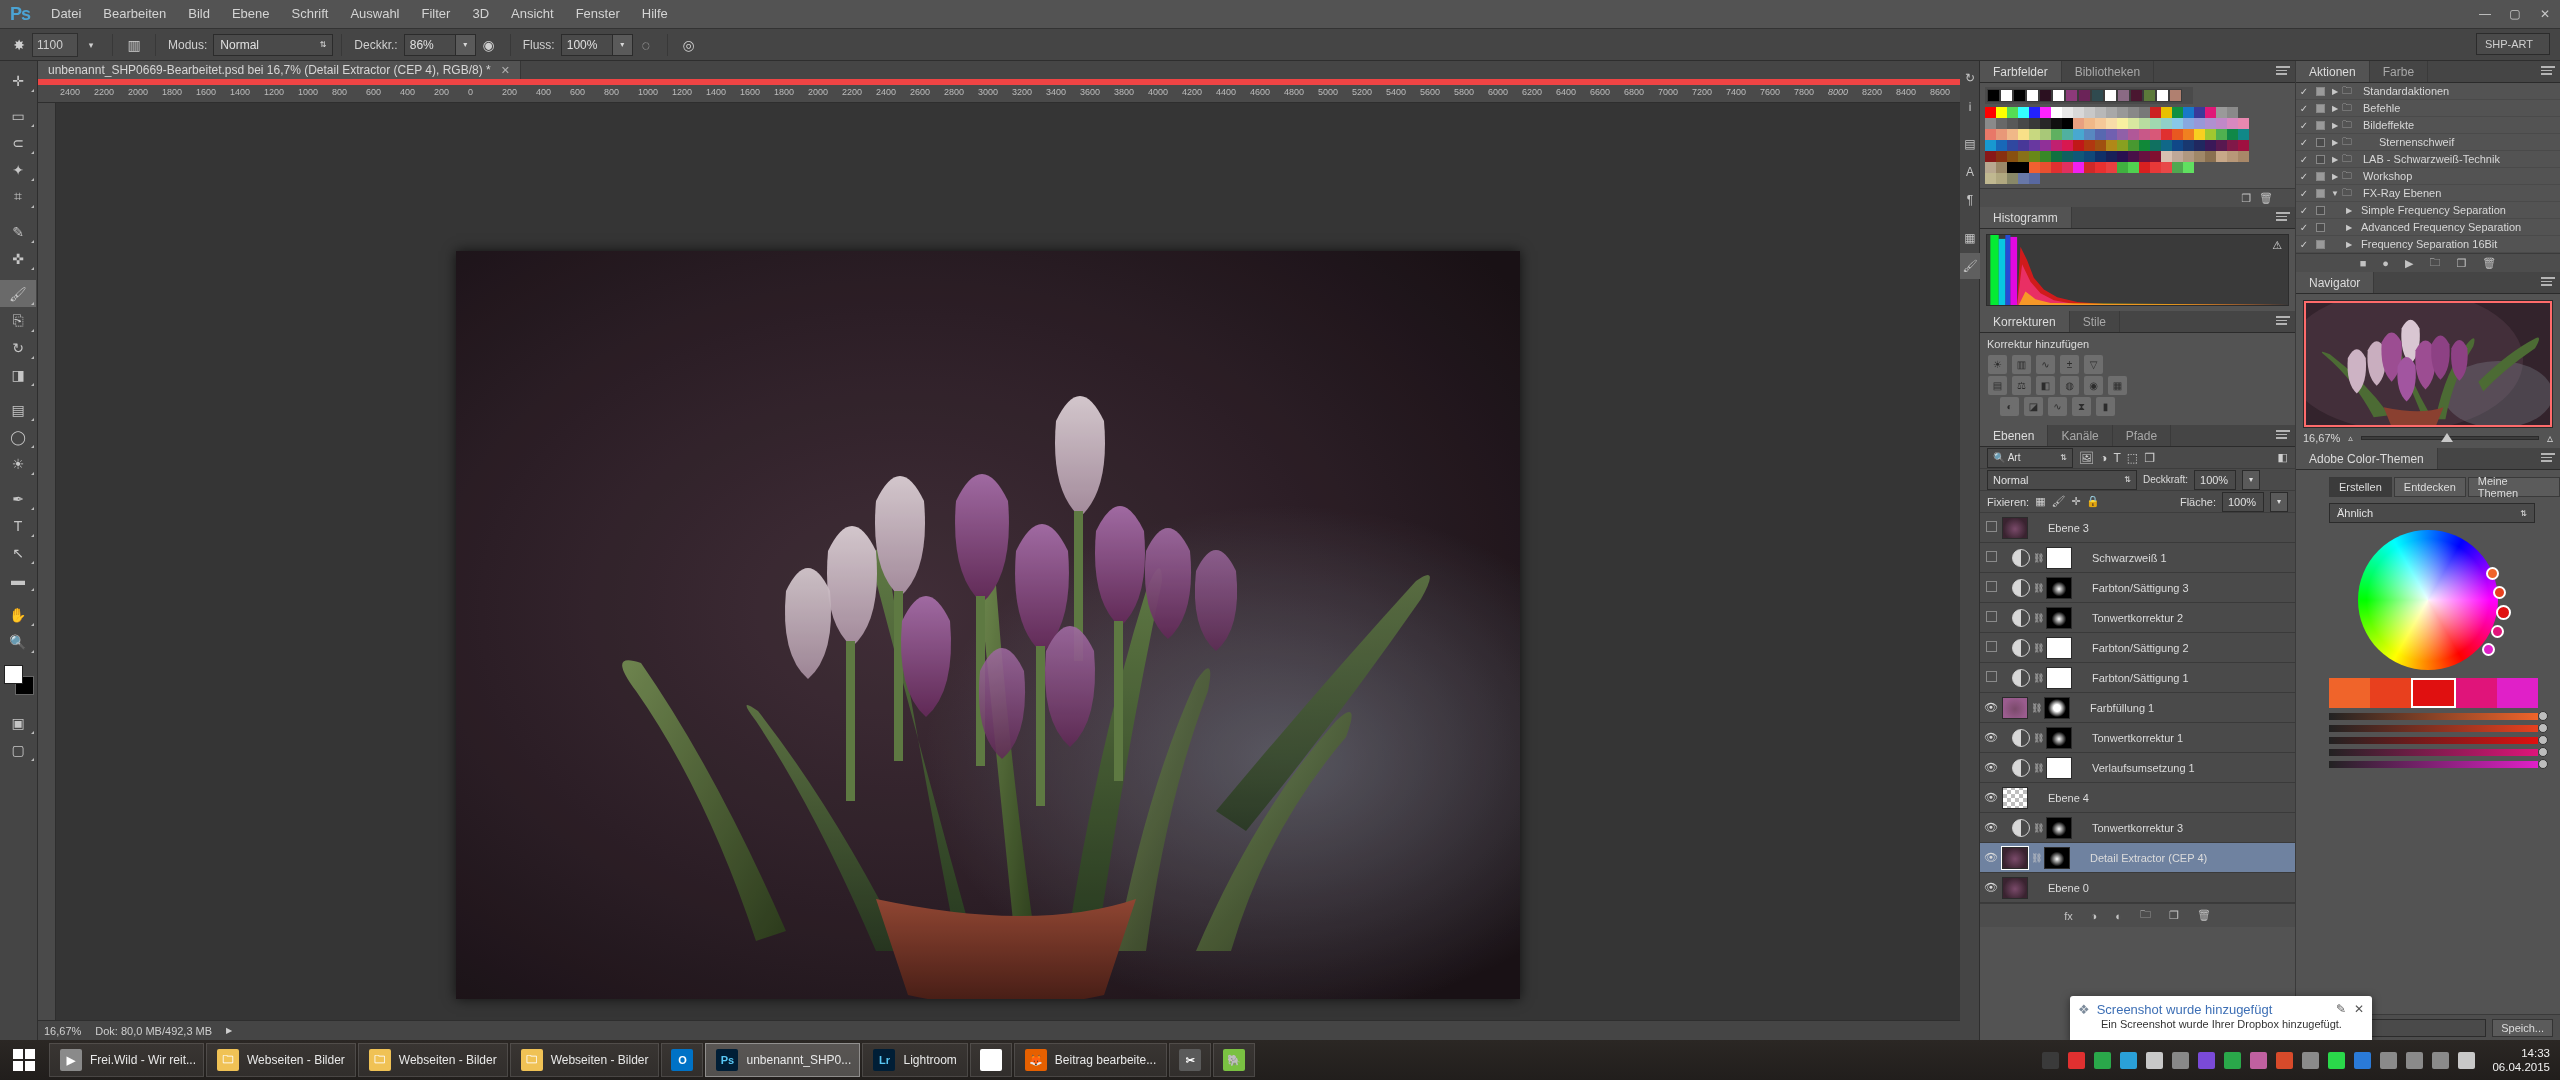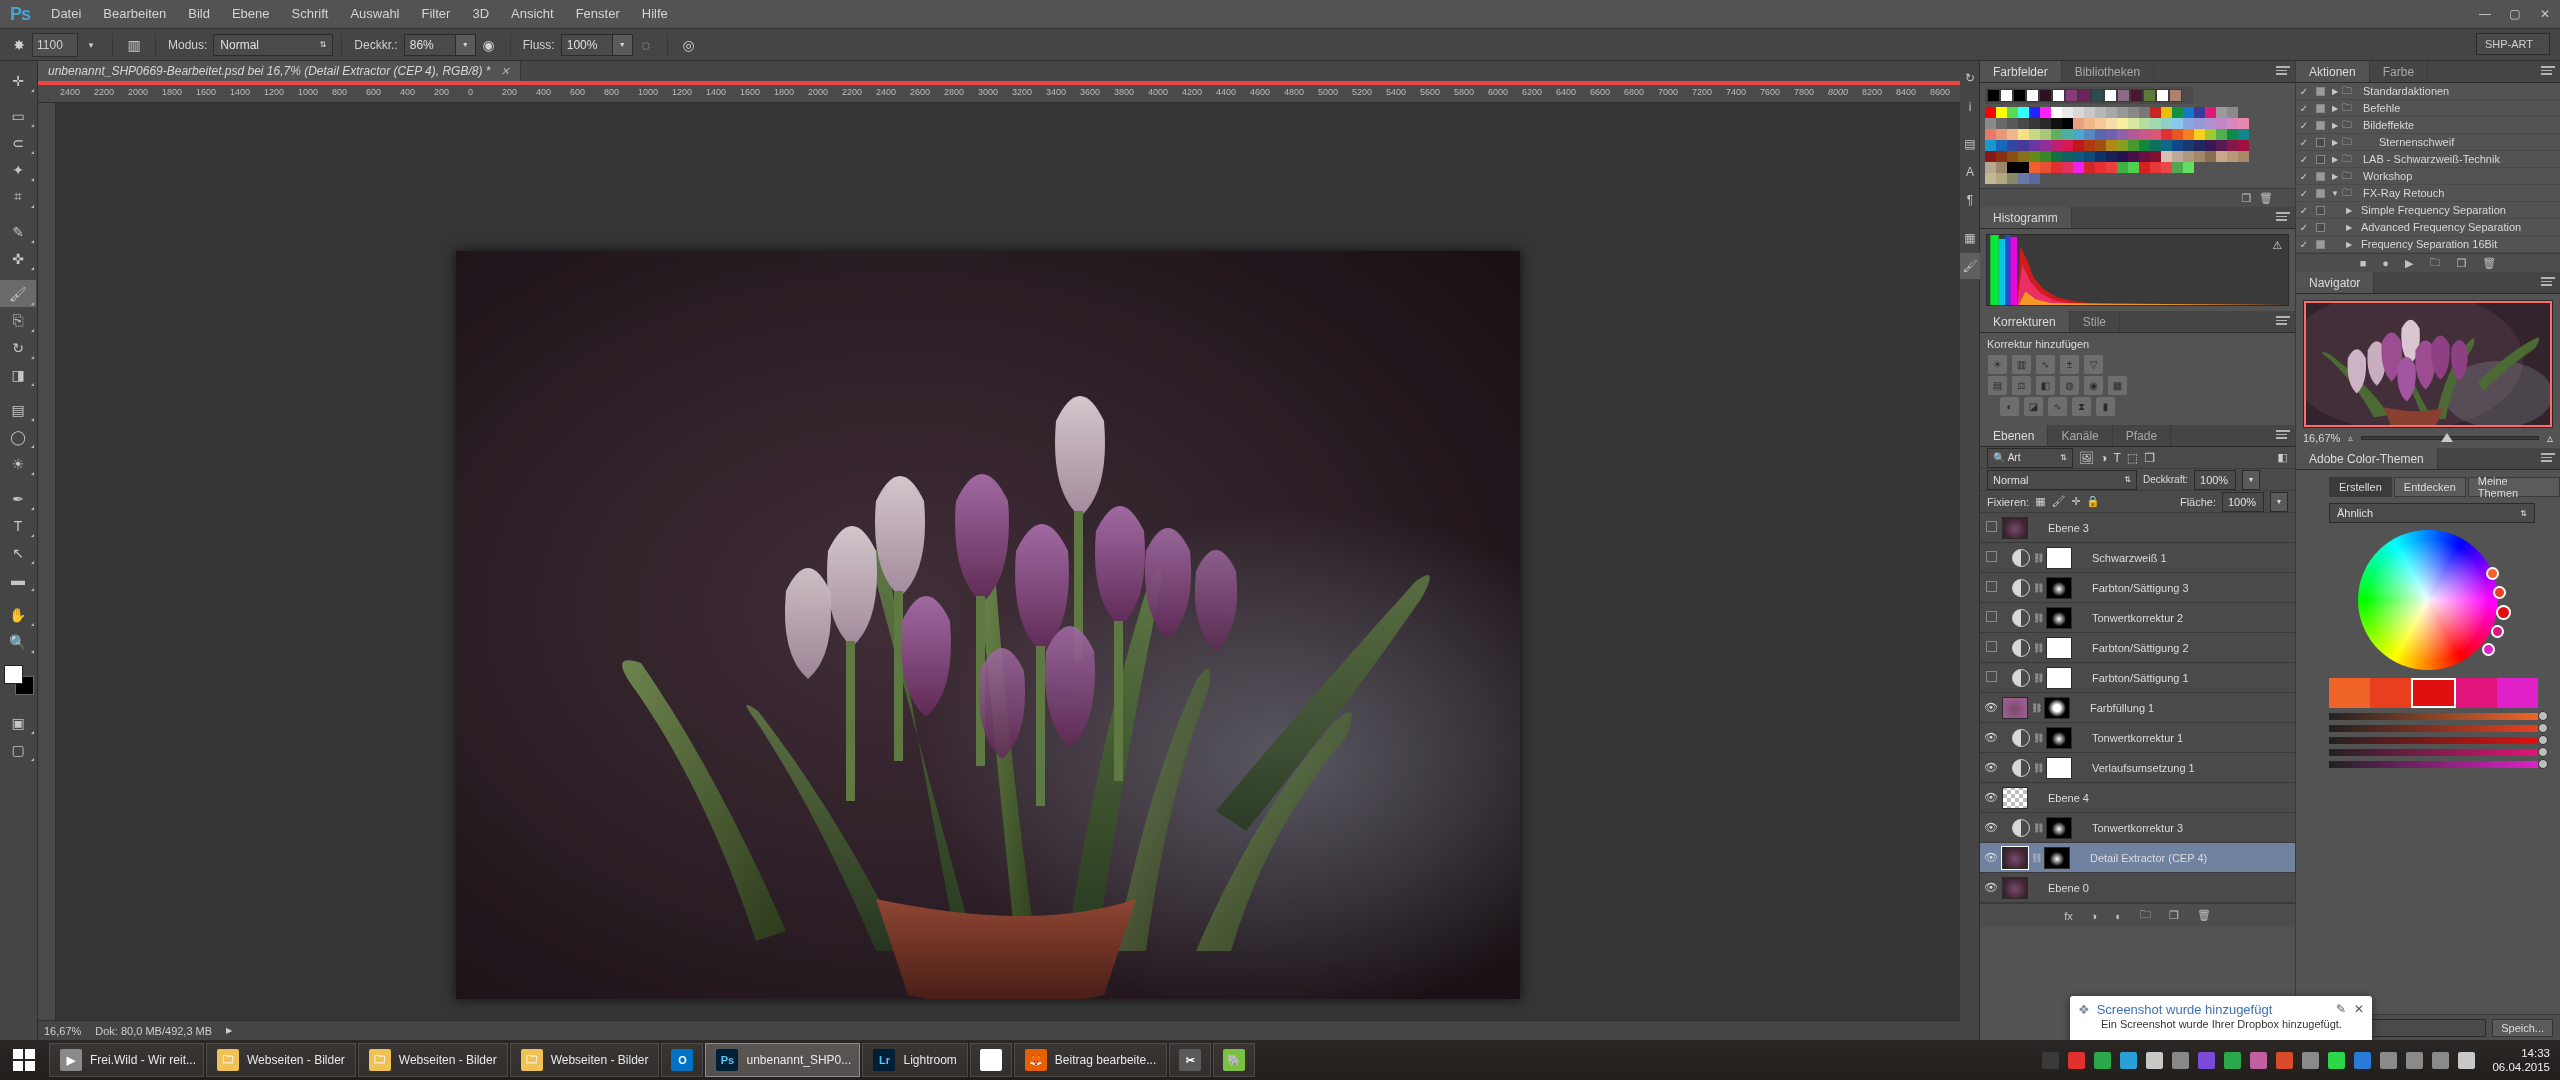--- a/index.html
+++ b/index.html
@@ -53,21 +53,21 @@
   .tool.sel{ background:#6a6a6a; }
   .tool:after{ content:''; position:absolute; right:2px; bottom:2px; width:0;height:0;
      border-left:3px solid transparent; border-bottom:3px solid #bbb;}
   .toolsep{ height:8px; }
   #swatchbox{ margin:10px auto 0; width:30px; height:30px; position:relative;}
   #swfg{ position:absolute; left:0; top:0; width:19px;height:19px; background:#fff; border:1px solid #222;}
   #swbg{ position:absolute; left:11px; top:11px; width:19px;height:19px; background:#000; border:1px solid #666;}
 
   
   #doc{ position:absolute; left:38px; top:61px; width:1922px; height:979px; background:#535353;}
-  #doctabs{ height:24px; background:#454545; display:flex; align-items:stretch; border-bottom:4px solid #ef4444;font-style:italic;}
+  #doctabs{ height:24px; background:#454545; display:flex; align-items:stretch; border-bottom:6px solid #ef4444;}
   #doctab{ display:flex; align-items:center; padding:0 10px; background:#535353; font-size:12px; color:#d6d6d6;
      border-right:1px solid #363636;}
   #doctab .x{ margin-left:10px; color:#b0b0b0; font-size:11px;}
   #ruler-h{ position:absolute; left:0; top:24px; width:1922px; height:18px; background:#4a4a4a;
      border-bottom:1px solid #2e2e2e; overflow:hidden;}
   #ruler-h span{ position:absolute; top:2px; font-size:9px; color:#bdbdbd;}
   #ruler-v{ position:absolute; left:0; top:42px; width:18px; height:937px; background:#4a4a4a;
      border-right:1px solid #2e2e2e;}
   #canvasarea{ position:absolute; left:18px; top:42px; width:1904px; height:937px; background:#353535;}
   #artboard{ position:absolute; left:400px; top:148px; width:1064px; height:748px;
@@ -923,21 +923,21 @@
           <div class="afold">🗀</div>
           <div style="margin-left: 5px;">Workshop</div>
         </div>
         <div class="arow">
           <div class="acheck">✓</div>
           <div class="abox">
             <i class="on"></i>
           </div>
           <div class="atri">▼</div>
           <div class="afold">🗀</div>
-          <div style="margin-left: 5px;">FX-Ray Retouch</div>
+          <div style="margin-left: 5px;">FX-Ray Ebenen</div>
         </div>
         <div class="arow">
           <div class="acheck">✓</div>
           <div class="abox">
             <i class=""></i>
           </div>
           <div style="width: 14px;"></div>
           <div class="atri">▶</div>
           <div style="margin-left: 5px;">Simple Frequency Separation</div>
         </div>

